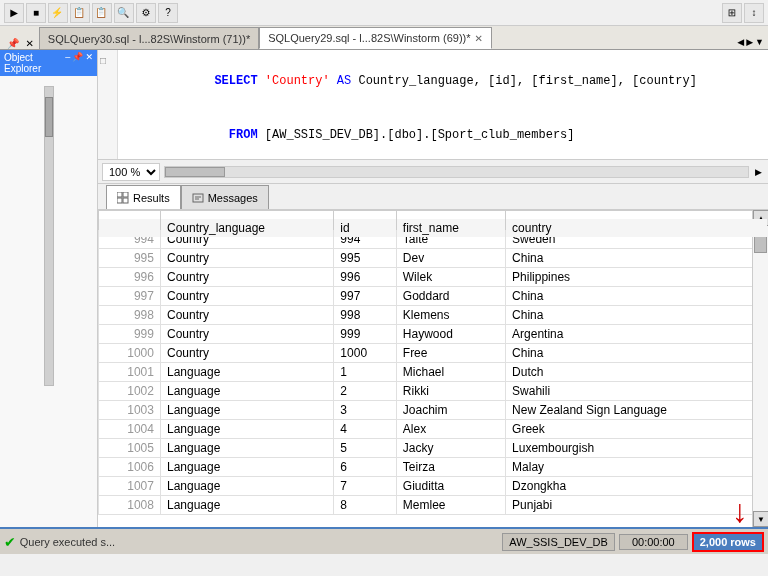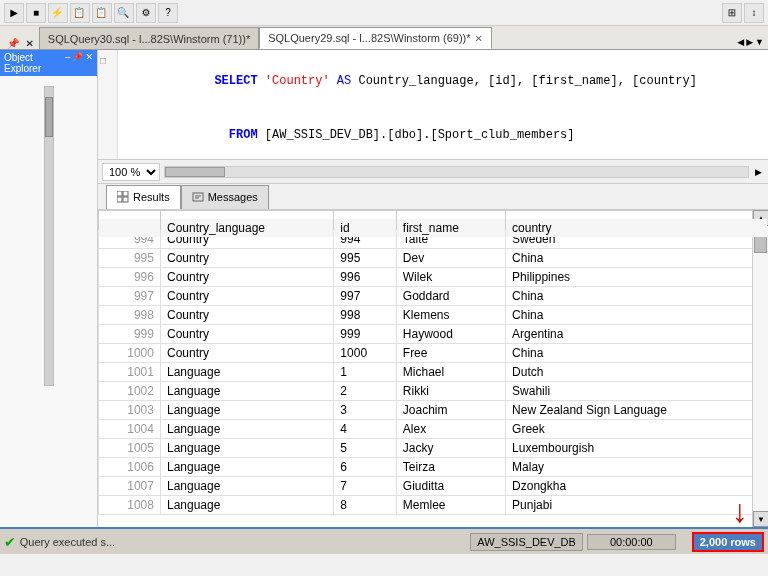--- a/index.html
+++ b/index.html
@@ -138,21 +138,21 @@
       background: white;
       padding: 0 2px;
     }
 
     
     .results-tabs {
       height: 26px;
       background: #f0f0f0;
       border-bottom: 1px solid #ccc;
       display: flex;
-      align-items: center;
+      align-items: flex-end;
       padding: 0 8px;
       gap: 0;
     }
     .results-tab {
       height: 24px;
       padding: 0 10px;
       display: flex;
       align-items: center;
       font-size: 11px;
       border: 1px solid #999;
@@ -225,31 +225,30 @@
     }
     .status-db {
       font-size: 11px;
       background: #c8c4bc;
       padding: 2px 6px;
       border: 1px solid #999;
     }
     .status-time {
       font-size: 11px;
       background: #c8c4bc;
-      padding: 1px 22px;
+      padding: 1px 12px;
       border: 1px solid #999;
     }
     .status-rows {
       font-size: 11px;
       background: #4a7ebf;
       color: white;
       padding: 2px 6px;
       border: 2px solid #ff0000;
       font-weight: bold;
-      margin-left: 12px;
     }
 
     
     .red-arrow {
       position: absolute;
       right: 22px;
       bottom: 50px;
       color: #cc0000;
       font-size: 28px;
       font-weight: bold;

